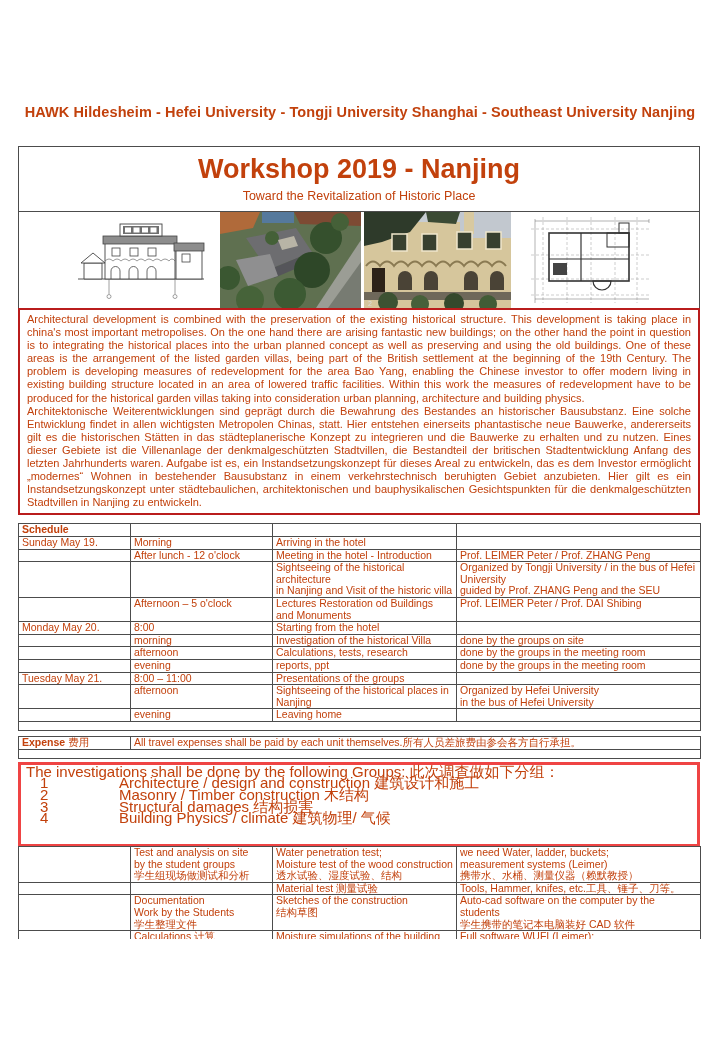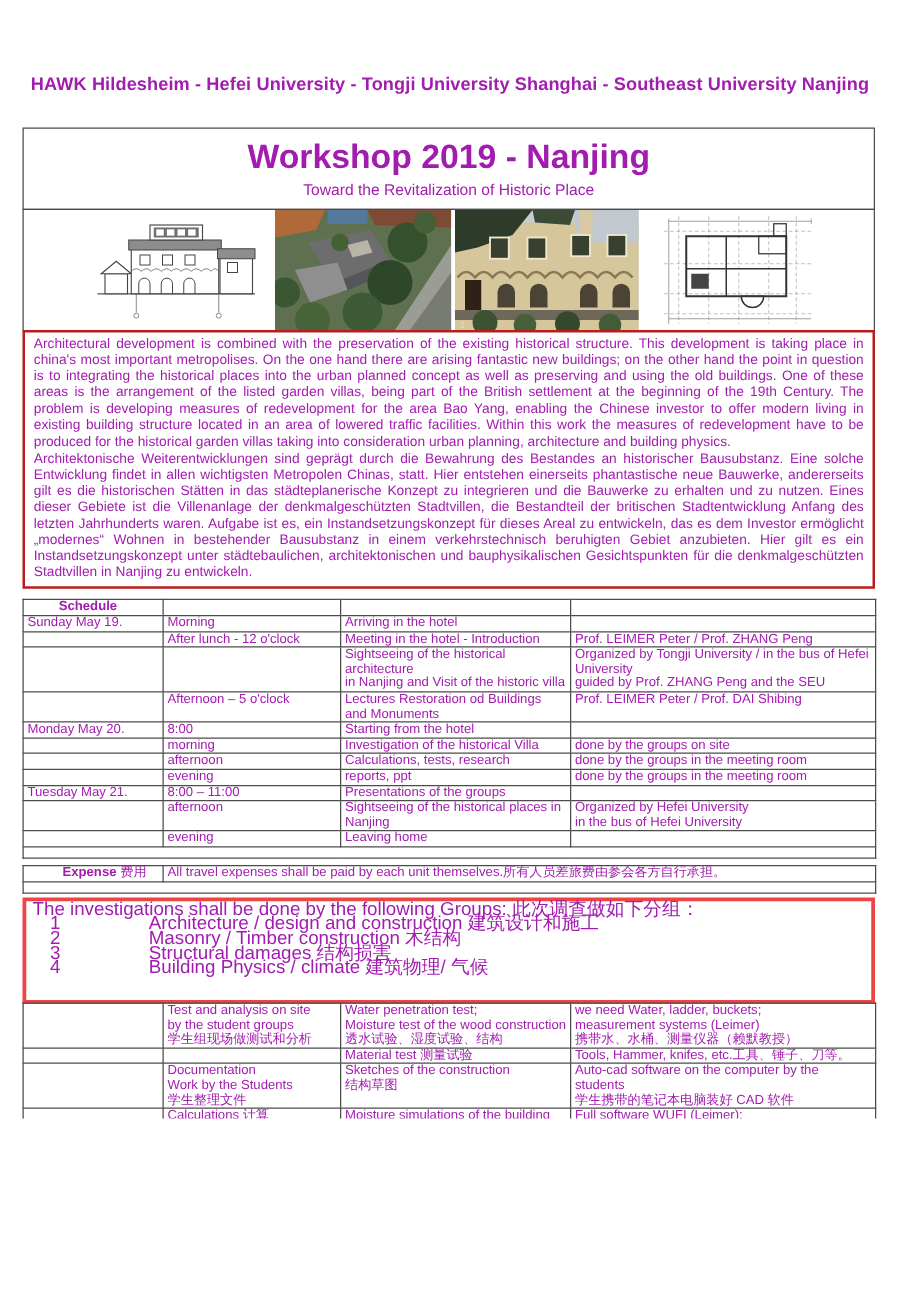--- a/index.html
+++ b/index.html
@@ -3,21 +3,22 @@
 <meta charset="utf-8">
 <style>
   * { box-sizing: border-box; margin: 0; padding: 0; }
   html,body { background:#ffffff; }
   .page {
     position: relative;
     width: 720px; height: 895px;
     background: #ffffff;
     overflow: hidden;
     font-family: "Liberation Sans", "DejaVu Sans", sans-serif;
-    color: #a21caf;
+    color: #c2410c;
+    margin-top: 44px;
   }
   .content { width: 682px; margin-left: 18px; }
 
   .doc-header {
     padding-top: 60px;
     text-align: center;
     font-weight: bold;
     font-size: 14.5px;
     letter-spacing: 0.1px;
   }
@@ -60,21 +61,21 @@
     font-size: 10.5px;
     line-height: 11.6px;
   }
   td {
     border: 1px solid #4c4c4c;
     padding: 0 3px;
     vertical-align: top;
     white-space: pre-line;
     overflow: hidden;
   }
-  .b { font-weight: bold; padding-left: 28px; }
+  .b { font-weight: bold; }
   tr.thin td { height: 9px; padding: 0; }
 
   .schedule  { margin-top: 8px; }
   .logistics { margin-top: 5px; }
   .zh-label  { margin-left: 3px; font-weight: normal; }
 
   .groups-box {
     border: 3px solid #ef4444;
     margin-top: 3px;
     font-size: 15px;

